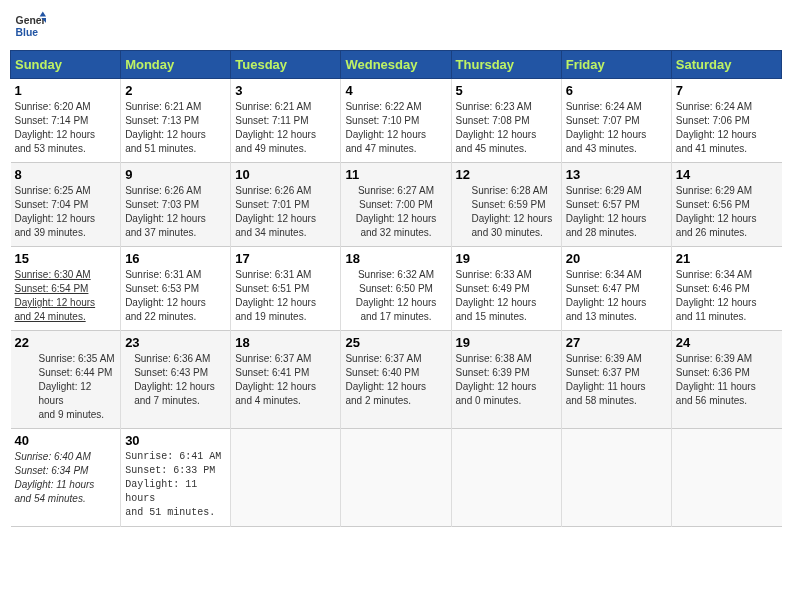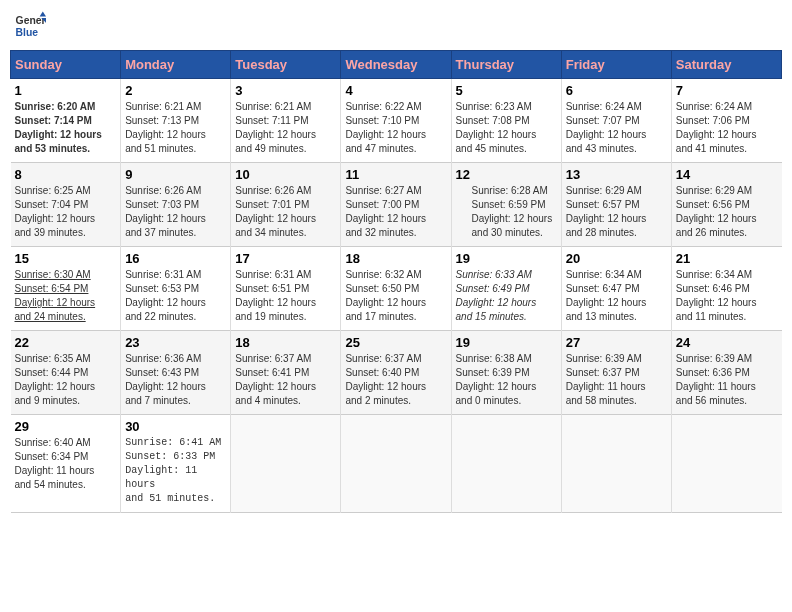--- a/index.html
+++ b/index.html
@@ -38,21 +38,21 @@
       font-size: 14px;
       color: #555;
     }
     table {
       width: 100%;
       border-collapse: collapse;
       font-size: 10.5px;
     }
     thead tr th {
       background: #2255a4;
-      color: #fca5a5;
+      color: #bef264;
       padding: 6px 4px;
       font-size: 13px;
       font-weight: bold;
       text-align: left;
       border: 1px solid #1a4080;
     }
     tbody tr {
       border-bottom: 1px solid #ccc;
     }
     tbody tr:nth-child(odd) {
@@ -116,21 +116,21 @@
         <th>Wednesday</th>
         <th>Thursday</th>
         <th>Friday</th>
         <th>Saturday</th>
       </tr>
   </thead>
   <tbody id="calendar-body">
   <tr class="week-row">
         <td>
           <span class="day-num">1</span>
-          <div class="day-detail" style="white-space: pre-line; font-weight: bold;">Sunrise: 6:20 AM
+          <div class="day-detail" style="white-space: pre-line;">Sunrise: 6:20 AM
 Sunset: 7:14 PM
 Daylight: 12 hours
 and 53 minutes.</div>
         </td>
         <td>
           <span class="day-num">2</span>
           <div class="day-detail" style="white-space: pre-line;">Sunrise: 6:21 AM
 Sunset: 7:13 PM
 Daylight: 12 hours
 and 51 minutes.</div>
@@ -188,21 +188,21 @@
         </td>
         <td>
           <span class="day-num">10</span>
           <div class="day-detail" style="white-space: pre-line;">Sunrise: 6:26 AM
 Sunset: 7:01 PM
 Daylight: 12 hours
 and 34 minutes.</div>
         </td>
         <td>
           <span class="day-num">11</span>
-          <div class="day-detail" style="white-space: pre-line;">Sunrise: 6:27 AM
+          <div class="day-detail" style="white-space: pre-line; text-align: center;">Sunrise: 6:27 AM
 Sunset: 7:00 PM
 Daylight: 12 hours
 and 32 minutes.</div>
         </td>
         <td>
           <span class="day-num">12</span>
           <div class="day-detail" style="white-space: pre-line; margin-left: 16px;">Sunrise: 6:28 AM
 Sunset: 6:59 PM
 Daylight: 12 hours
 and 30 minutes.</div>
@@ -239,28 +239,28 @@
         </td>
         <td>
           <span class="day-num">17</span>
           <div class="day-detail" style="white-space: pre-line;">Sunrise: 6:31 AM
 Sunset: 6:51 PM
 Daylight: 12 hours
 and 19 minutes.</div>
         </td>
         <td>
           <span class="day-num">18</span>
-          <div class="day-detail" style="white-space: pre-line;">Sunrise: 6:32 AM
+          <div class="day-detail" style="white-space: pre-line; text-align: center;">Sunrise: 6:32 AM
 Sunset: 6:50 PM
 Daylight: 12 hours
 and 17 minutes.</div>
         </td>
         <td>
           <span class="day-num">19</span>
-          <div class="day-detail" style="white-space: pre-line; font-style: italic;">Sunrise: 6:33 AM
+          <div class="day-detail" style="white-space: pre-line;">Sunrise: 6:33 AM
 Sunset: 6:49 PM
 Daylight: 12 hours
 and 15 minutes.</div>
         </td>
         <td>
           <span class="day-num">20</span>
           <div class="day-detail" style="white-space: pre-line;">Sunrise: 6:34 AM
 Sunset: 6:47 PM
 Daylight: 12 hours
 and 13 minutes.</div>
@@ -269,28 +269,28 @@
           <span class="day-num">21</span>
           <div class="day-detail" style="white-space: pre-line;">Sunrise: 6:34 AM
 Sunset: 6:46 PM
 Daylight: 12 hours
 and 11 minutes.</div>
         </td>
       </tr>
       <tr class="week-row">
         <td>
           <span class="day-num">22</span>
-          <div class="day-detail" style="white-space: pre-line;">Sunrise: 6:35 AM
+          <div class="day-detail" style="white-space: pre-line; margin-left: 24px;">Sunrise: 6:35 AM
 Sunset: 6:44 PM
 Daylight: 12 hours
 and 9 minutes.</div>
         </td>
         <td>
           <span class="day-num">23</span>
-          <div class="day-detail" style="white-space: pre-line;">Sunrise: 6:36 AM
+          <div class="day-detail" style="white-space: pre-line; margin-left: 9px;">Sunrise: 6:36 AM
 Sunset: 6:43 PM
 Daylight: 12 hours
 and 7 minutes.</div>
         </td>
         <td>
           <span class="day-num">18</span>
           <div class="day-detail" style="white-space: pre-line;">Sunrise: 6:37 AM
 Sunset: 6:41 PM
 Daylight: 12 hours
 and 4 minutes.</div>
@@ -319,22 +319,22 @@
         <td>
           <span class="day-num">24</span>
           <div class="day-detail" style="white-space: pre-line;">Sunrise: 6:39 AM
 Sunset: 6:36 PM
 Daylight: 11 hours
 and 56 minutes.</div>
         </td>
       </tr>
       <tr class="week-row">
         <td>
-          <span class="day-num">29</span>
-          <div class="day-detail" style="white-space: pre-line;">Sunrise: 6:40 AM
+          <span class="day-num">40</span>
+          <div class="day-detail" style="white-space: pre-line; font-style: italic;">Sunrise: 6:40 AM
 Sunset: 6:34 PM
 Daylight: 11 hours
 and 54 minutes.</div>
         </td>
         <td>
           <span class="day-num">30</span>
           <div class="day-detail" style="white-space: pre-line; font-family: Liberation Mono, monospace;">Sunrise: 6:41 AM
 Sunset: 6:33 PM
 Daylight: 11 hours
 and 51 minutes.</div>

